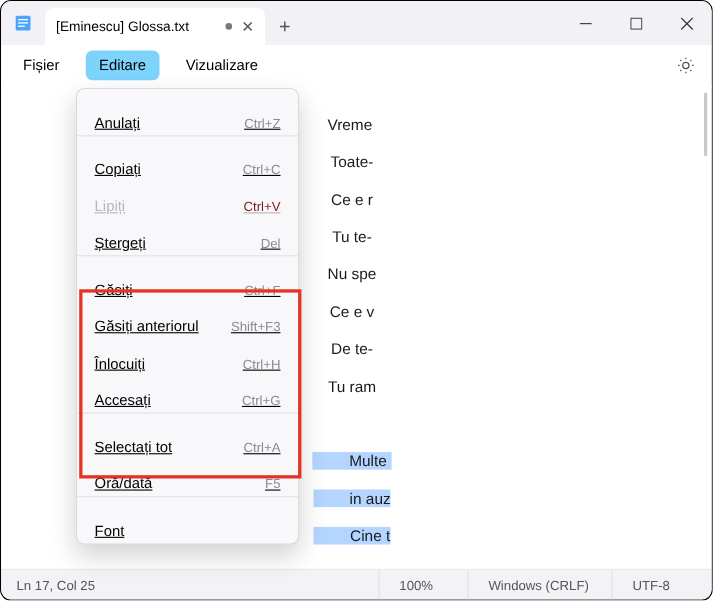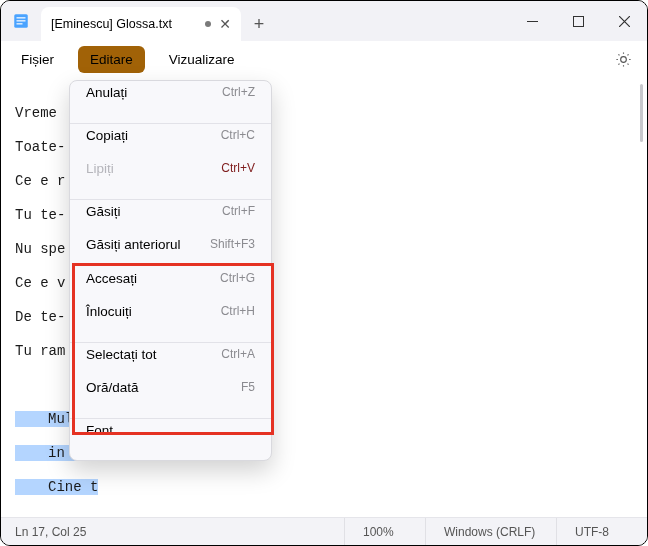--- a/index.html
+++ b/index.html
@@ -10,28 +10,28 @@
   .app-icon svg { width: 18px; height: 18px; }
   .tab { background: #fff; border-top-left-radius: 8px; border-top-right-radius: 8px; margin-top: 6px; min-width: 200px; padding: 0 10px; display: flex; align-items: center; gap:8px; font-size: 12.5px; }
   .tab .title { flex: 1; }
   .tab .dot { width:6px; height:6px; border-radius:50%; background:#7a7a7a; }
   .tab .close-x { color:#555; font-size:14px; font-family: Arial; }
   .newtab { width: 36px; display:flex; align-items:center; justify-content:center; color:#555; font-size:18px; margin-top:6px;}
   .spacer { flex:1; }
   .winctrl { width: 46px; display:flex; align-items:center; justify-content:center; color:#333; }
   .menubar { height: 38px; background:#fff; display:flex; align-items:center; padding: 0 8px; gap:12px; border-bottom: 1px solid #fff; }
   .menuitem { padding: 6px 12px; border-radius:6px; cursor:default; font-size: 13.5px;}
-  .menuitem.active { background:#a16207; }
+  .menuitem.active { background:#7dd3fc; }
   .gear { margin-left:auto; width:32px; height:32px; display:flex; align-items:center; justify-content:center; color:#444; }
   .workspace { flex:1; position:relative; background:#fff; border-top: 1px solid #fff; }
-  .editor { position:absolute; inset: 8px 22px 6px 14px; font-family: Liberation Mono, monospace; font-size: 14px; line-height: 17px; white-space: pre; color: #1a1a1a; overflow:hidden;}
+  .editor { position:absolute; inset: 8px 22px 6px 14px; font-family: Liberation Sans, sans-serif; font-size: 14px; line-height: 17px; white-space: pre; color: #1a1a1a; overflow:hidden;text-align:center;}
   .sel { background: #b4d5ff; padding-left: 33px; }
   .blank { height: 17px; }
   .dropdown { position:absolute; left: 68px; top: 0px; width: 203px; background:#f8f8fb; border:1px solid #d9d9de; border-radius:8px; box-shadow: 0 10px 24px rgba(0,0,0,.18); padding: 4px; z-index: 10;}
-  .mi { display:flex; align-items:flex-start; height: 33.5px; padding: 0 12px; border-radius:6px; font-size: 13.5px;}
+  .mi { display:flex; align-items:flex-end; height: 33.5px; padding: 0 12px; border-radius:6px; font-size: 13.5px; text-decoration: underline;}
   .mi .label { flex:1; }
   .mi .short { color:#8b8b90; font-size: 12px; }
   .mi.disabled { color:#b5b5bb; }
   .mi.disabled .short { color:#7f1d1d; }
   .sep { height:1px; background:#e2e2e8; margin: 4px -4px; }
   .highlight-box { position:absolute; border: 3px solid #e53223; pointer-events:none; z-index:20;}
   .scrollbar { position:absolute; right:4px; top:4px; width:3px; height:58px; background:#c8c8cd; border-radius:2px; }
   .statusbar { height: 28px; background:#f3f3f7; border-top:1px solid #e5e5ea; display:flex; align-items:center; font-size: 12px; color:#555; }
   .status-group { padding: 0 18px; height:100%; display:flex; align-items:center; }
   .status-sep { width:1px; height:100%; background:#e0e0e5; }
@@ -125,36 +125,40 @@
         </div>
       <div class="sep"></div>
       <div class="mi">
           <span class="label">Copiați</span>
           <span class="short">Ctrl+C</span>
         </div>
       <div class="mi disabled">
           <span class="label">Lipiți</span>
           <span class="short">Ctrl+V</span>
         </div>
+      <div class="mi">
+          <span class="label">Ștergeți</span>
+          <span class="short">Del</span>
+        </div>
       <div class="sep"></div>
       <div class="mi">
           <span class="label">Găsiți</span>
           <span class="short">Ctrl+F</span>
         </div>
       <div class="mi">
           <span class="label">Găsiți anteriorul</span>
           <span class="short">Shift+F3</span>
         </div>
       <div class="mi">
+          <span class="label">Înlocuiți</span>
+          <span class="short">Ctrl+H</span>
+        </div>
+      <div class="mi">
           <span class="label">Accesați</span>
           <span class="short">Ctrl+G</span>
-        </div>
-      <div class="mi">
-          <span class="label">Înlocuiți</span>
-          <span class="short">Ctrl+H</span>
         </div>
       <div class="sep"></div>
       <div class="mi">
           <span class="label">Selectați tot</span>
           <span class="short">Ctrl+A</span>
         </div>
       <div class="mi">
           <span class="label">Oră/dată</span>
           <span class="short">F5</span>
         </div>

